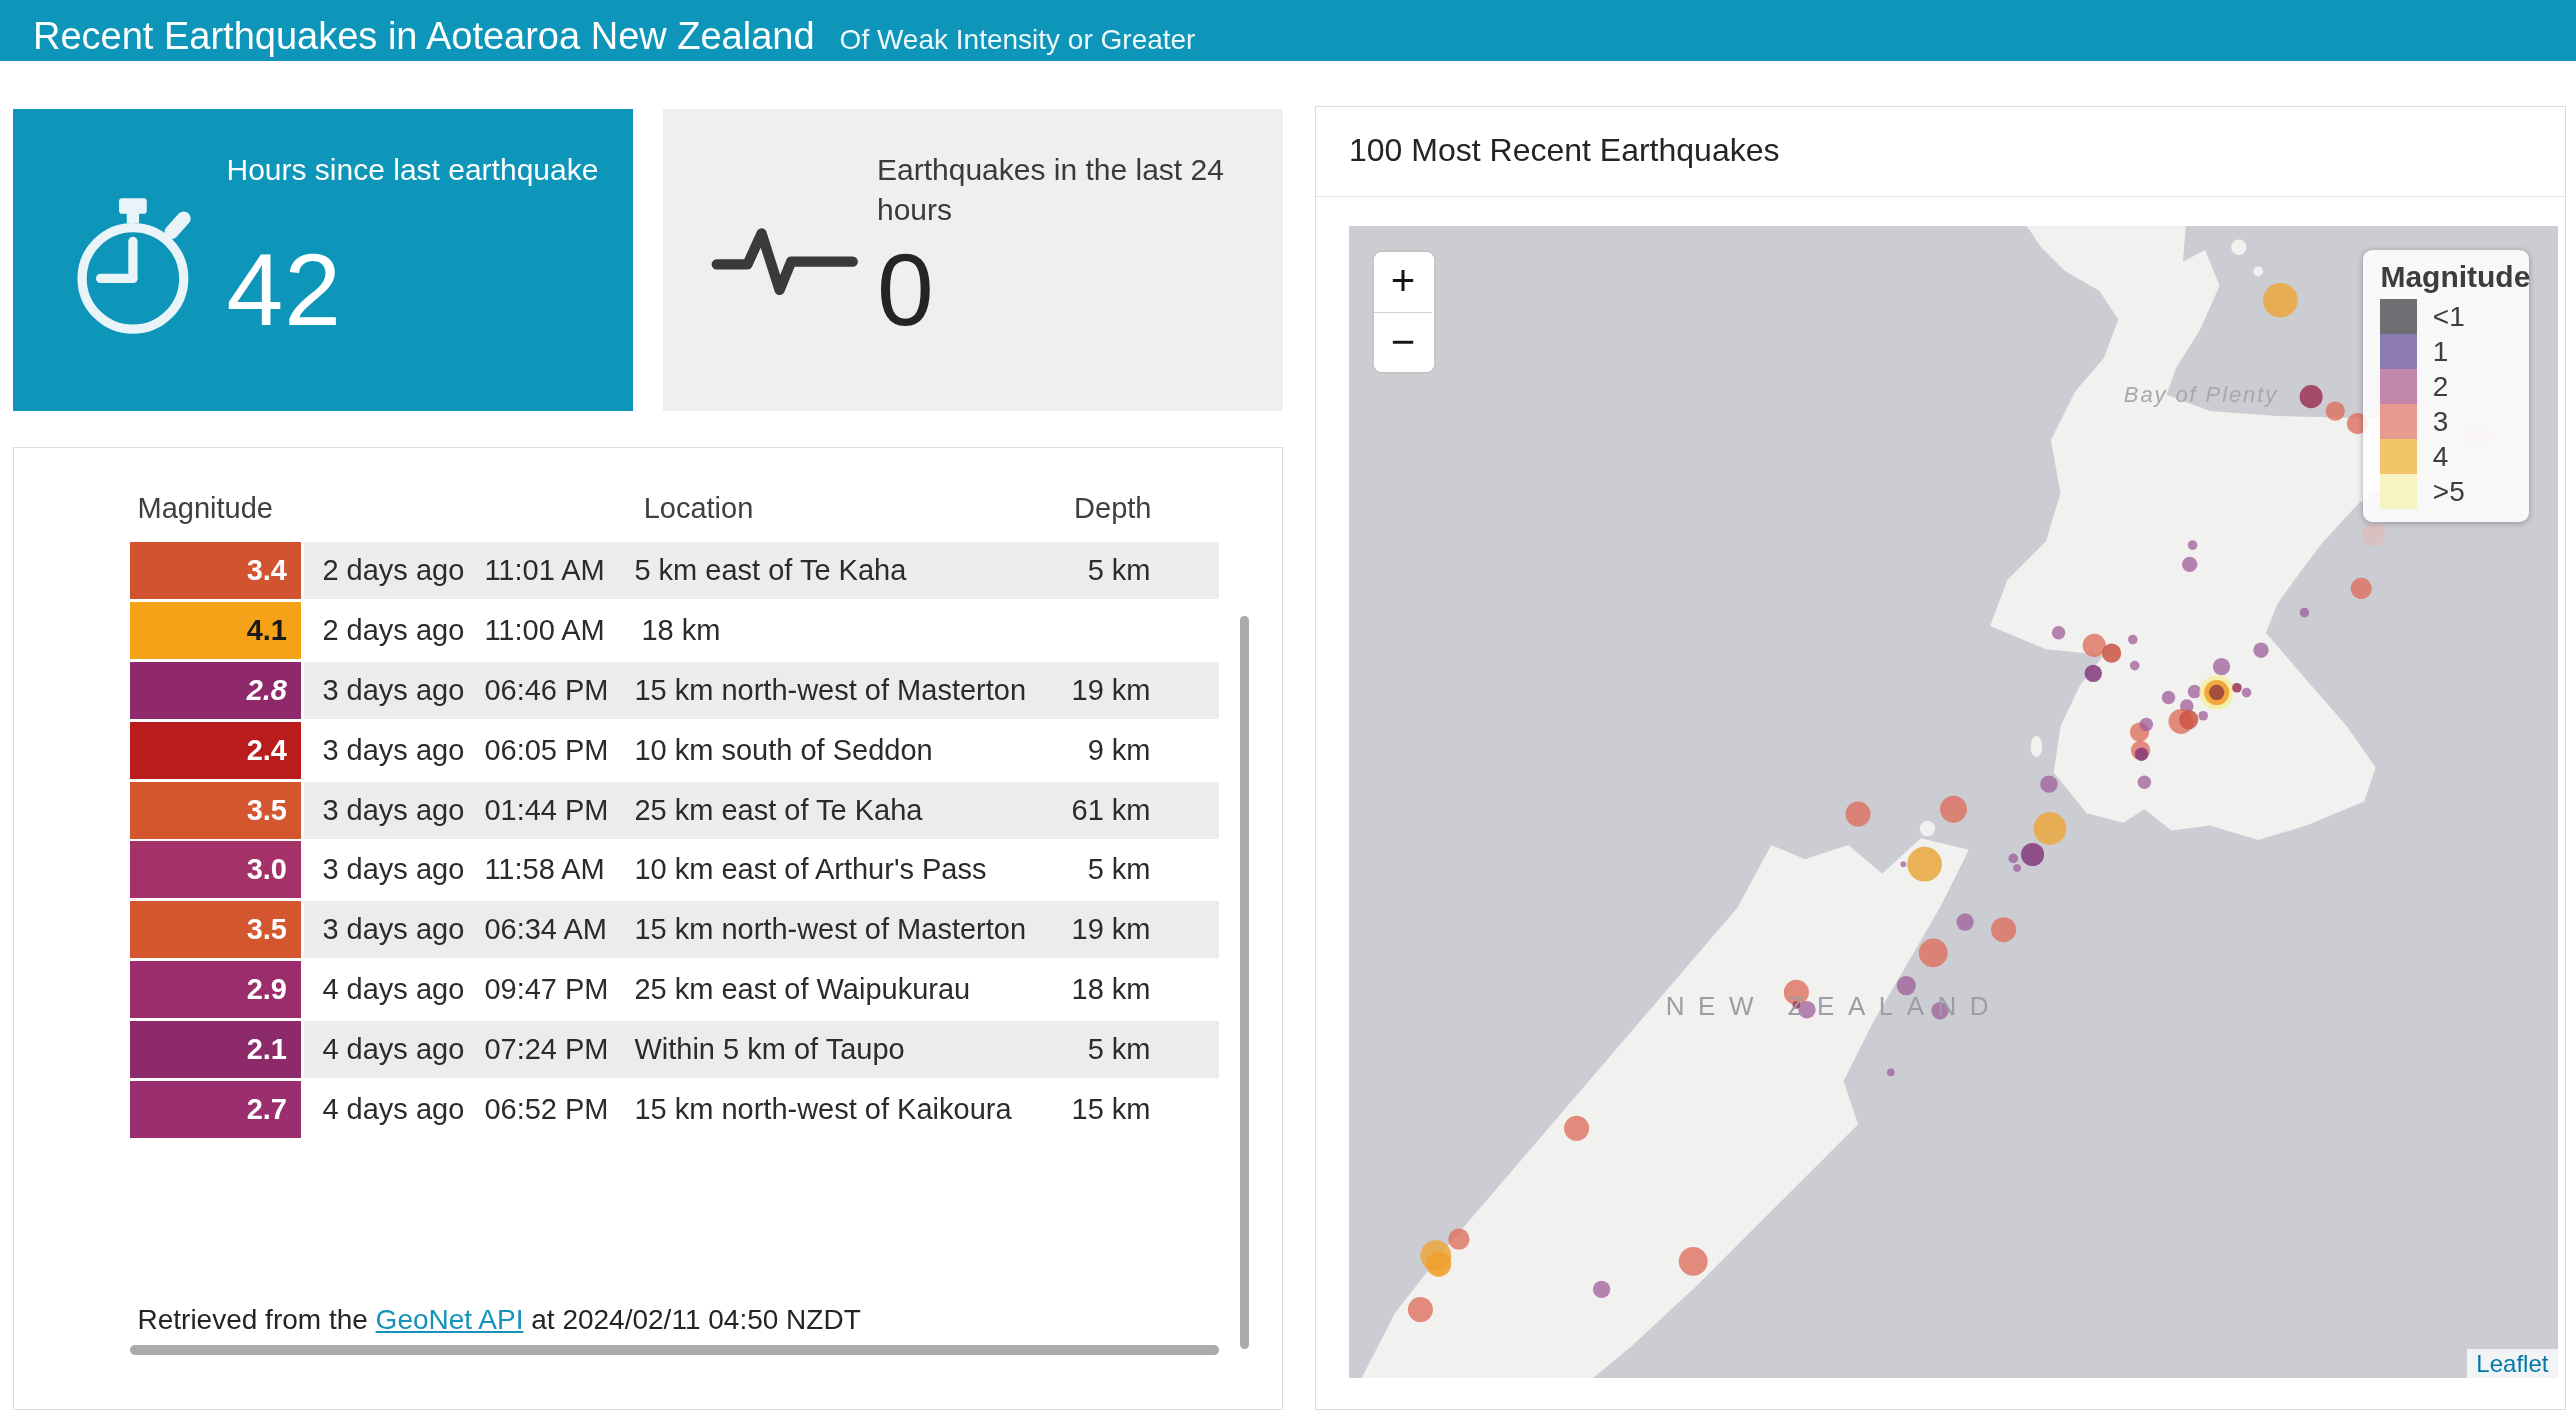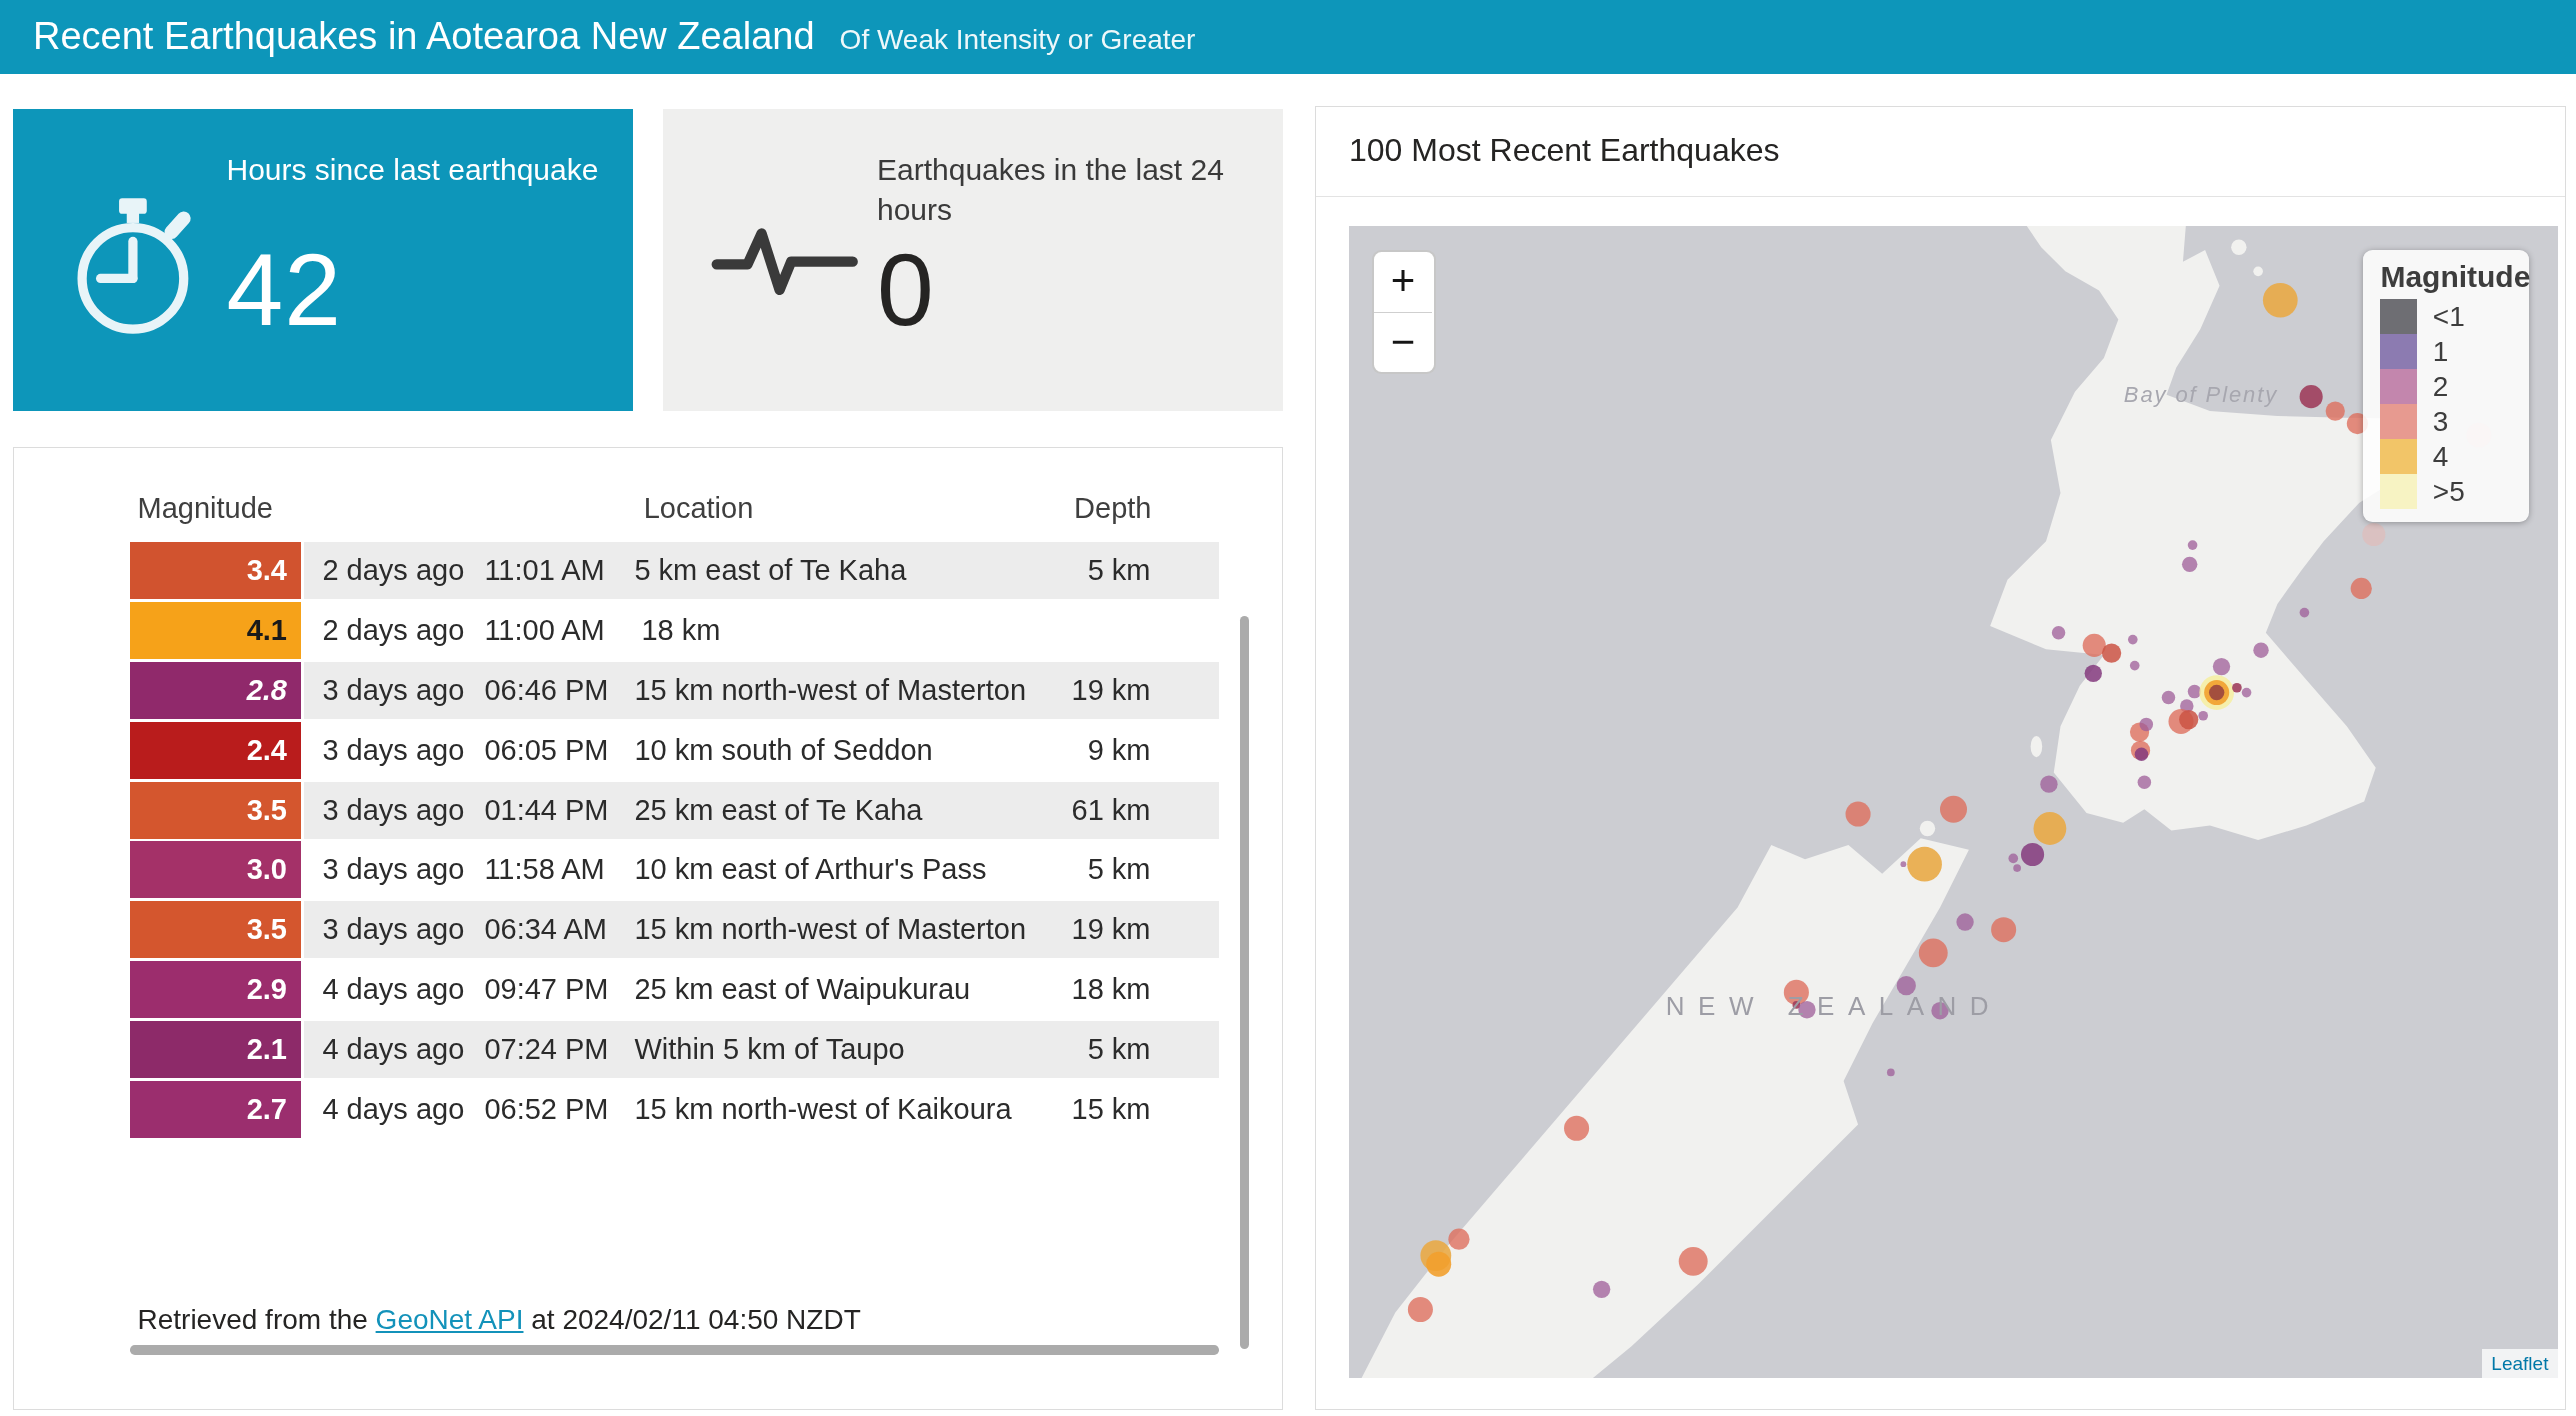--- a/index.html
+++ b/index.html
@@ -1,20 +1,20 @@
 <!DOCTYPE html>
 <html><head>
 <meta charset="utf-8">
 <style>
   * { margin:0; padding:0; box-sizing:border-box; }
   html,body { width:2576px; height:1417px; background:#ffffff;
     font-family:"Liberation Sans", sans-serif; overflow:hidden; position:relative; }
 
   
-  .titlebar { position:absolute; left:0; top:0; width:2576px; height:74px;
+  .titlebar { position:absolute; left:0; top:0; width:2576px; height:61px;
     background:#0d96ba; display:flex; align-items:baseline; padding:15.4px 0 0 33px; gap:25px; }
   .titlebar .title { color:#ffffff; font-size:38px; font-weight:400; }
   .titlebar .subtitle { color:rgba(255,255,255,0.93); font-size:28px; }
 
   
   .card { position:absolute; top:109px; width:620px; height:302px; }
   .card-blue { left:12.5px;  background:#0d96ba; color:#ffffff; }
   .card-gray { left:663px; background:#efefee; color:#3a3a3a; }
   .card .icon { position:absolute; left:46px; top:77px; width:154px; height:154px; }
   .card .label { position:absolute; left:214px; top:41px; width:376px;
@@ -67,21 +67,21 @@
 
   .legend { position:absolute; left:1014px; top:24px; width:166px; height:272px;
     background:rgba(255,255,255,0.85); border-radius:9.6px;
     box-shadow:0 1px 6.8px rgba(0,0,0,0.3); padding:9.6px 0 0 17.4px; }
   .legend .ltitle { font-size:30px; font-weight:700; color:#3d3d3d; margin-bottom:5.8px; }
   .legend .litem { display:flex; height:35px; align-items:center; }
   .legend .swatch { width:37px; height:35px; flex:0 0 37px; }
   .legend .llabel { font-size:28px; color:#3d3d3d; margin-left:15.4px; }
 
   .attribution { position:absolute; right:0; bottom:0; height:29px; line-height:29px;
-    background:rgba(255,255,255,0.75); padding:0 9.6px; font-size:19px; }
+    background:rgba(255,255,255,0.75); padding:0 9.6px; font-size:24px; }
   .attribution a { color:#0078A8; text-decoration:none; cursor:pointer; }
 </style>
 </head>
 <body>
 
 <div class="titlebar">
   <span class="title">Recent Earthquakes in Aotearoa New Zealand</span>
   <span class="subtitle">Of Weak Intensity or Greater</span>
 </div>
 

